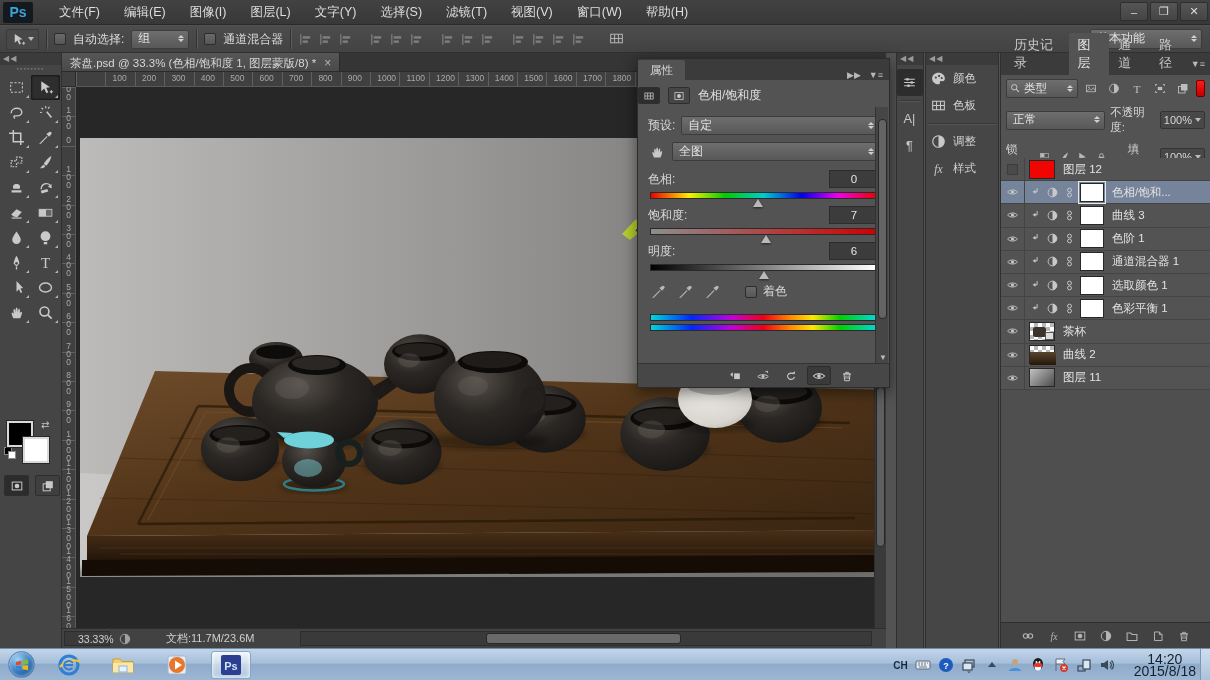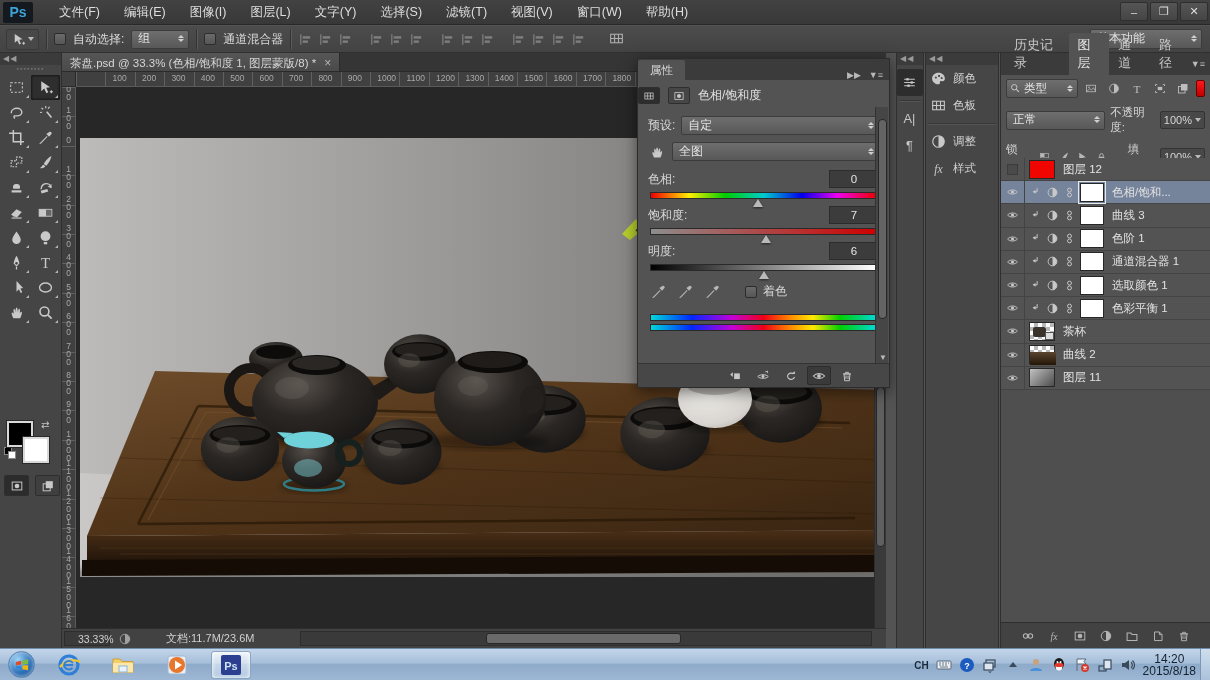--- a/index.html
+++ b/index.html
@@ -155,21 +155,21 @@
   
   #taskbar{position:absolute;left:0;top:648px;width:1210px;height:32px;background:linear-gradient(#c3d5e9 0%,#a6bfda 45%,#8fabca 50%,#9db7d4 100%);border-top:1px solid #6f8cab;display:flex;align-items:center;}
   #start-orb{width:27px;height:27px;border-radius:50%;margin-left:8px;background:radial-gradient(circle at 35% 30%,#9fd4f7,#2a6fb8 55%,#174a85);border:1px solid #5d87b5;position:relative;box-shadow:inset 0 0 4px rgba(255,255,255,.7);}
   #start-orb .flag{position:absolute;left:6px;top:6px;width:14px;height:14px;}
   .task-ico{width:40px;height:28px;margin-left:14px;display:flex;align-items:center;justify-content:center;border-radius:3px;}
   .task-ico svg{width:24px;height:24px;}
   .task-ico.active{background:linear-gradient(rgba(255,255,255,.75),rgba(200,220,240,.5));border:1px solid #8aa5c2;box-shadow:inset 0 0 4px #fff;}
   #tray{position:absolute;right:14px;top:0;height:32px;display:flex;align-items:center;gap:7px;}
   #tray .t-ico{width:16px;height:16px;display:flex;align-items:center;justify-content:center;}
   #tray-lang{font-size:10px;color:#1b2a3a;font-weight:bold;}
-  #clock{font-size:12px;color:#14222f;text-align:center;line-height:12px;margin-left:0;}
+  #clock{font-size:14px;color:#14222f;text-align:center;line-height:12px;margin-left:12px;}
   #peek{position:absolute;right:0;top:0;width:10px;height:32px;border-left:1px solid #7b97b5;background:linear-gradient(#cfdeee,#a9c1da);}
 </style>
 </head>
 <body>
 
 <div id="titlebar">
   <div id="ps-logo">Ps</div>
   <div id="menus">
       <div class="menu">文件(F)</div>
       <div class="menu">编辑(E)</div>

